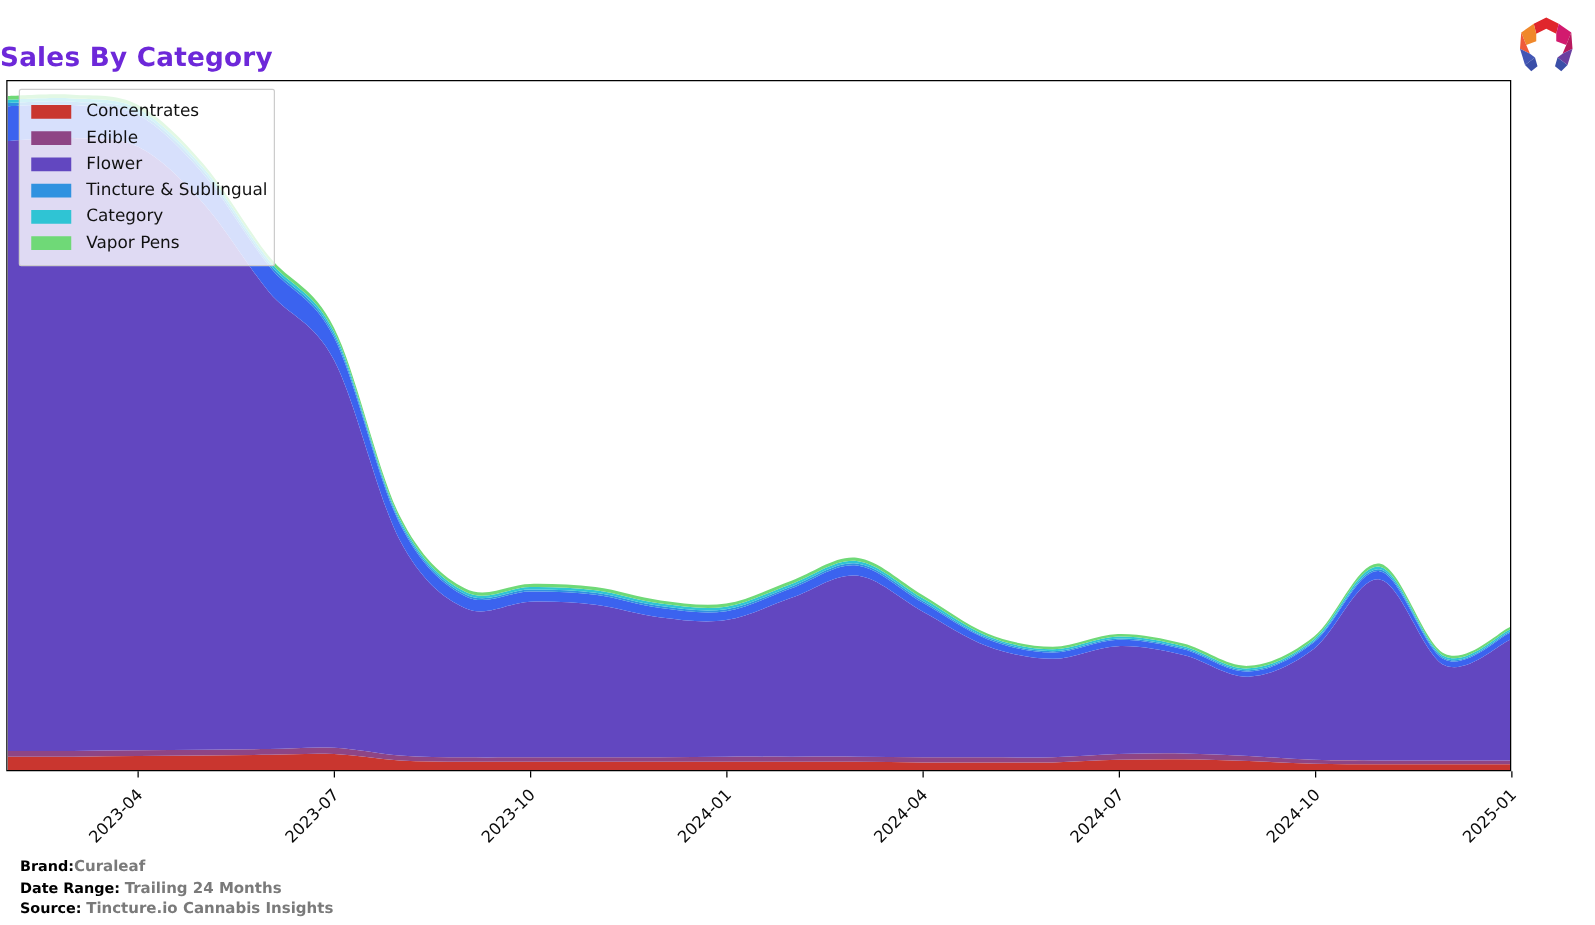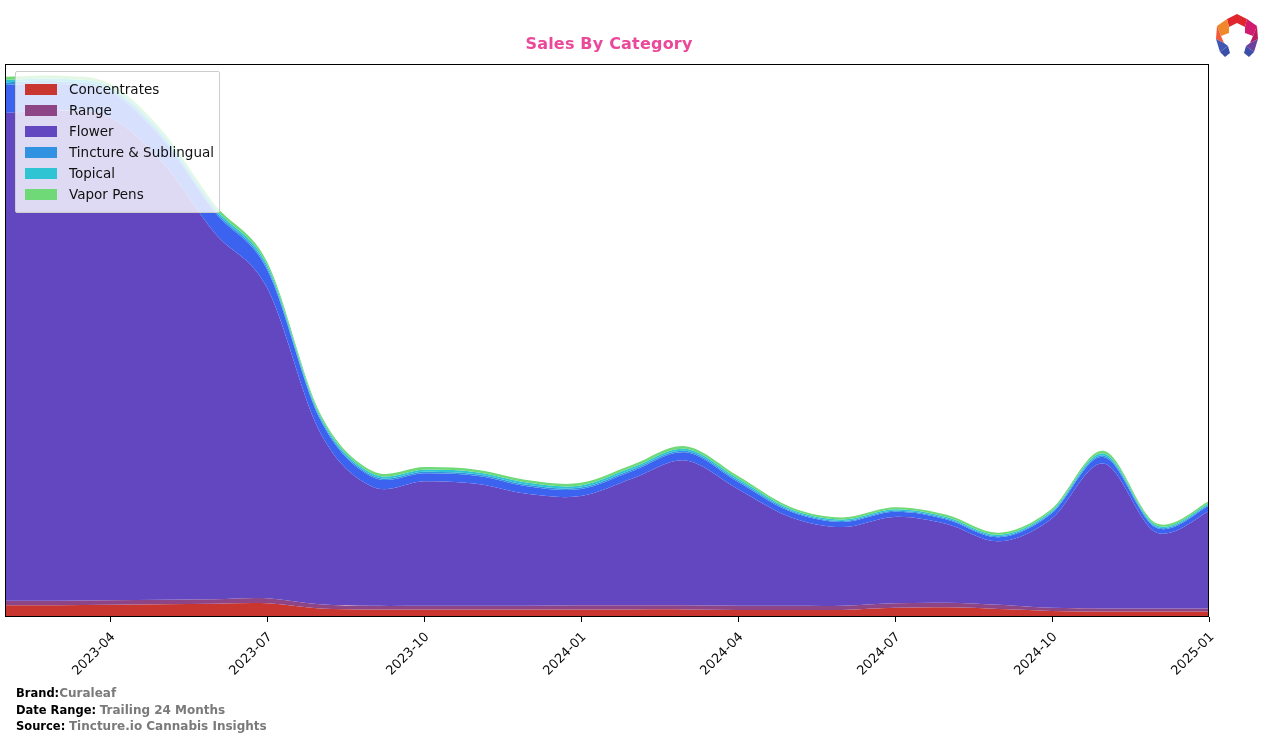--- a/index.html
+++ b/index.html
@@ -14,24 +14,23 @@
     font-family: "DejaVu Sans", "Liberation Sans", sans-serif;
     overflow: hidden;
   }
 
   
   #chart-title {
     position: absolute;
     left: 0;
     top: 34px;
     width: 1218px;
-    text-align: center;
-    font-size: 16px;
-    font-weight: bold;
-    color: #ec4899;
+    font-size: 21px;
+    font-weight: bold;
+    color: #6d28d9;
     letter-spacing: 0.2px;
   }
 
   #brand-logo {
     position: absolute;
     right: 14px;
     top: 12px;
     height: 46px;
     display: flex;
     align-items: center;
@@ -184,33 +183,33 @@
       </g>
   </svg>
 
   <div id="legend-box">
     <div class="legend-row">
       <span class="legend-swatch" style="background:#c9362f"></span>
       <span class="legend-label">Concentrates</span>
     </div>
     <div class="legend-row">
       <span class="legend-swatch" style="background:#8e4585"></span>
-      <span class="legend-label">Range</span>
+      <span class="legend-label">Edible</span>
     </div>
     <div class="legend-row">
       <span class="legend-swatch" style="background:#6247c0"></span>
       <span class="legend-label">Flower</span>
     </div>
     <div class="legend-row">
       <span class="legend-swatch" style="background:#3092e0"></span>
       <span class="legend-label">Tincture &amp; Sublingual</span>
     </div>
     <div class="legend-row">
       <span class="legend-swatch" style="background:#2fc4d4"></span>
-      <span class="legend-label">Topical</span>
+      <span class="legend-label">Category</span>
     </div>
     <div class="legend-row">
       <span class="legend-swatch" style="background:#6fd977"></span>
       <span class="legend-label">Vapor Pens</span>
     </div>
   </div>
 </div>
 
 <div id="x-axis">
     <div class="tick-mark" style="left: 104.696px;"></div>

